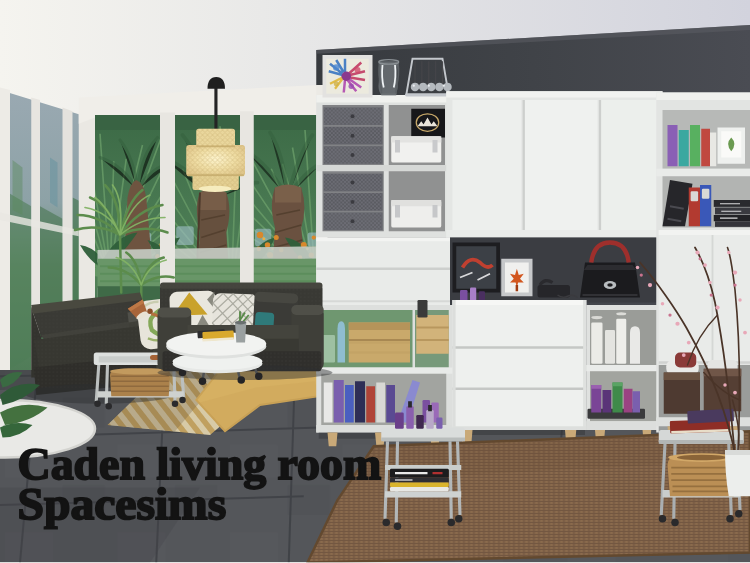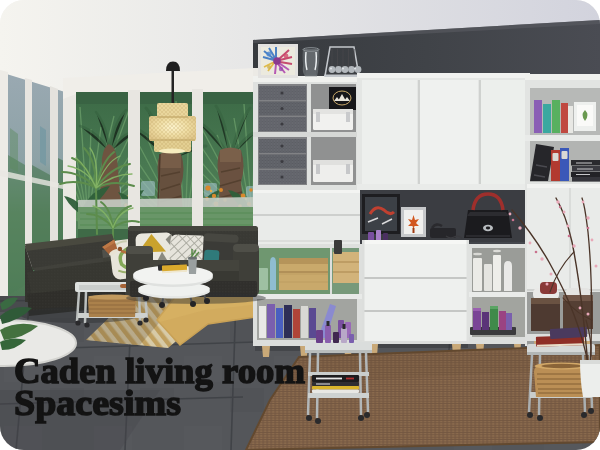--- a/index.html
+++ b/index.html
@@ -1,16 +1,16 @@
 <!DOCTYPE html>
 <html><head>
 <meta charset="utf-8">
 <style>
 html,body{margin:0;padding:0;background:#ffffff;}
-#scene{position:relative;width:600px;height:450px;overflow:hidden;background:#f5f4ef;font-family:"Liberation Sans",sans-serif;border-radius:24px;}
+#scene{position:relative;width:600px;height:450px;overflow:hidden;background:#f5f4ef;font-family:"Liberation Sans",sans-serif;}
 </style>
 </head>
 <body>
 <div id="scene">
 <svg width="600" height="450" viewBox="0 0 600 450" xmlns="http://www.w3.org/2000/svg">
 <defs>
 <linearGradient id="ceil" x1="0" y1="0" x2="1" y2="0">
 <stop offset="0" stop-color="#f5f4ef"></stop>
           <stop offset="0.35" stop-color="#e9e9e8"></stop>
           <stop offset="1" stop-color="#d2d3dd"></stop>

